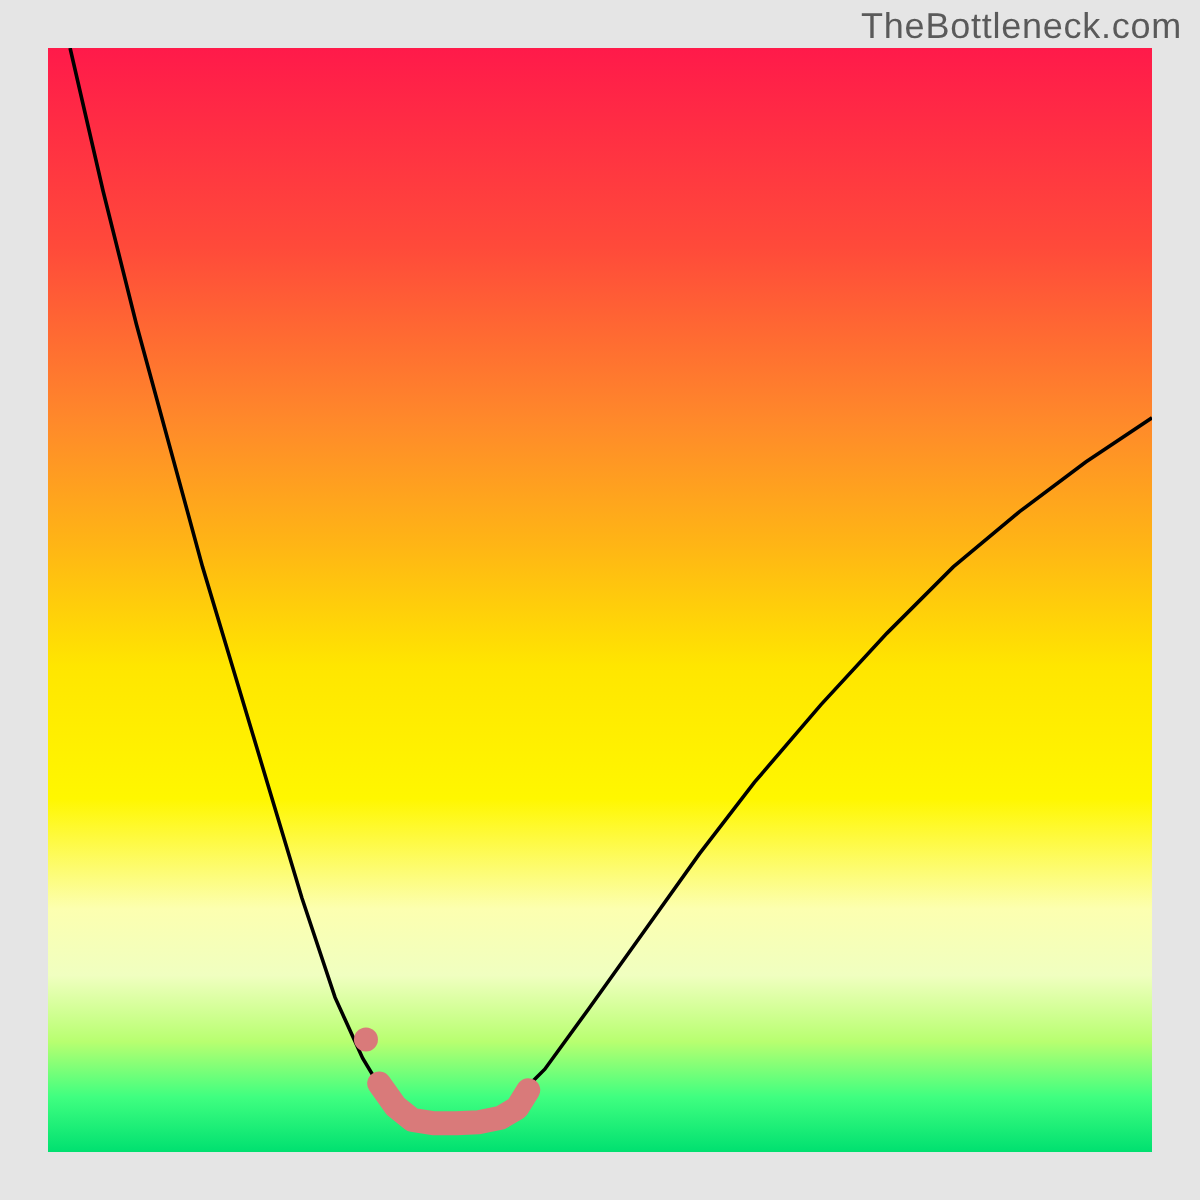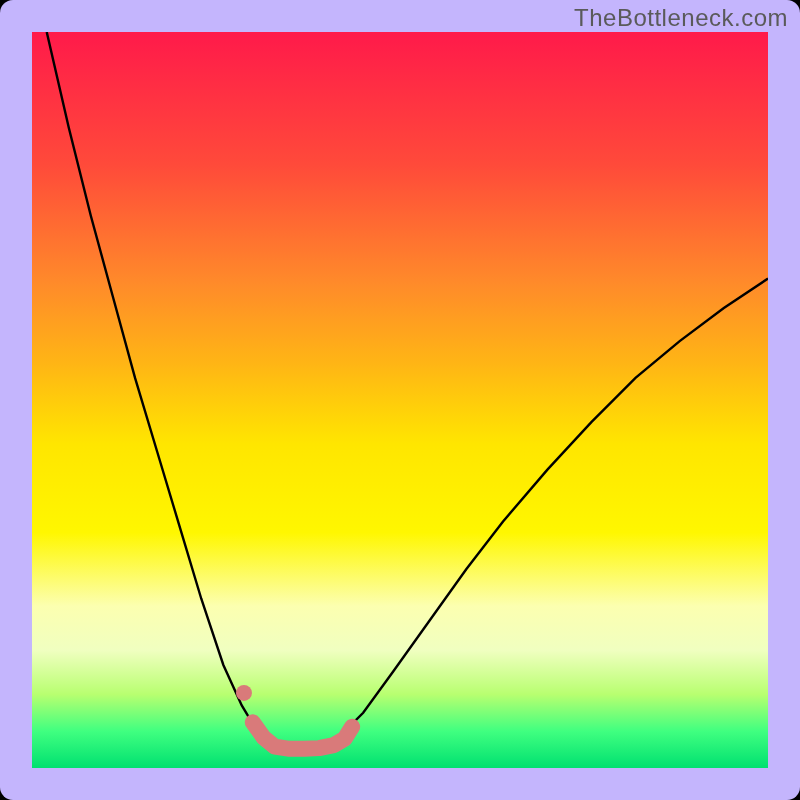--- a/index.html
+++ b/index.html
@@ -8,22 +8,21 @@
     width: 800px;
     height: 800px;
     overflow: hidden;
     background: #000;
     font-family: Arial, Helvetica, sans-serif;
   }
   .frame {
     position: relative;
     width: 800px;
     height: 800px;
-    background: #c4b5fd;
-    border-radius: 13px;
+    background: #e5e5e5;
   }
   .watermark {
     position: absolute;
     top: 4px;
     right: 12px;
     color: #5a5a5a;
     font-size: 24px;
     font-weight: 400;
     letter-spacing: 0.5px;
     z-index: 5;

